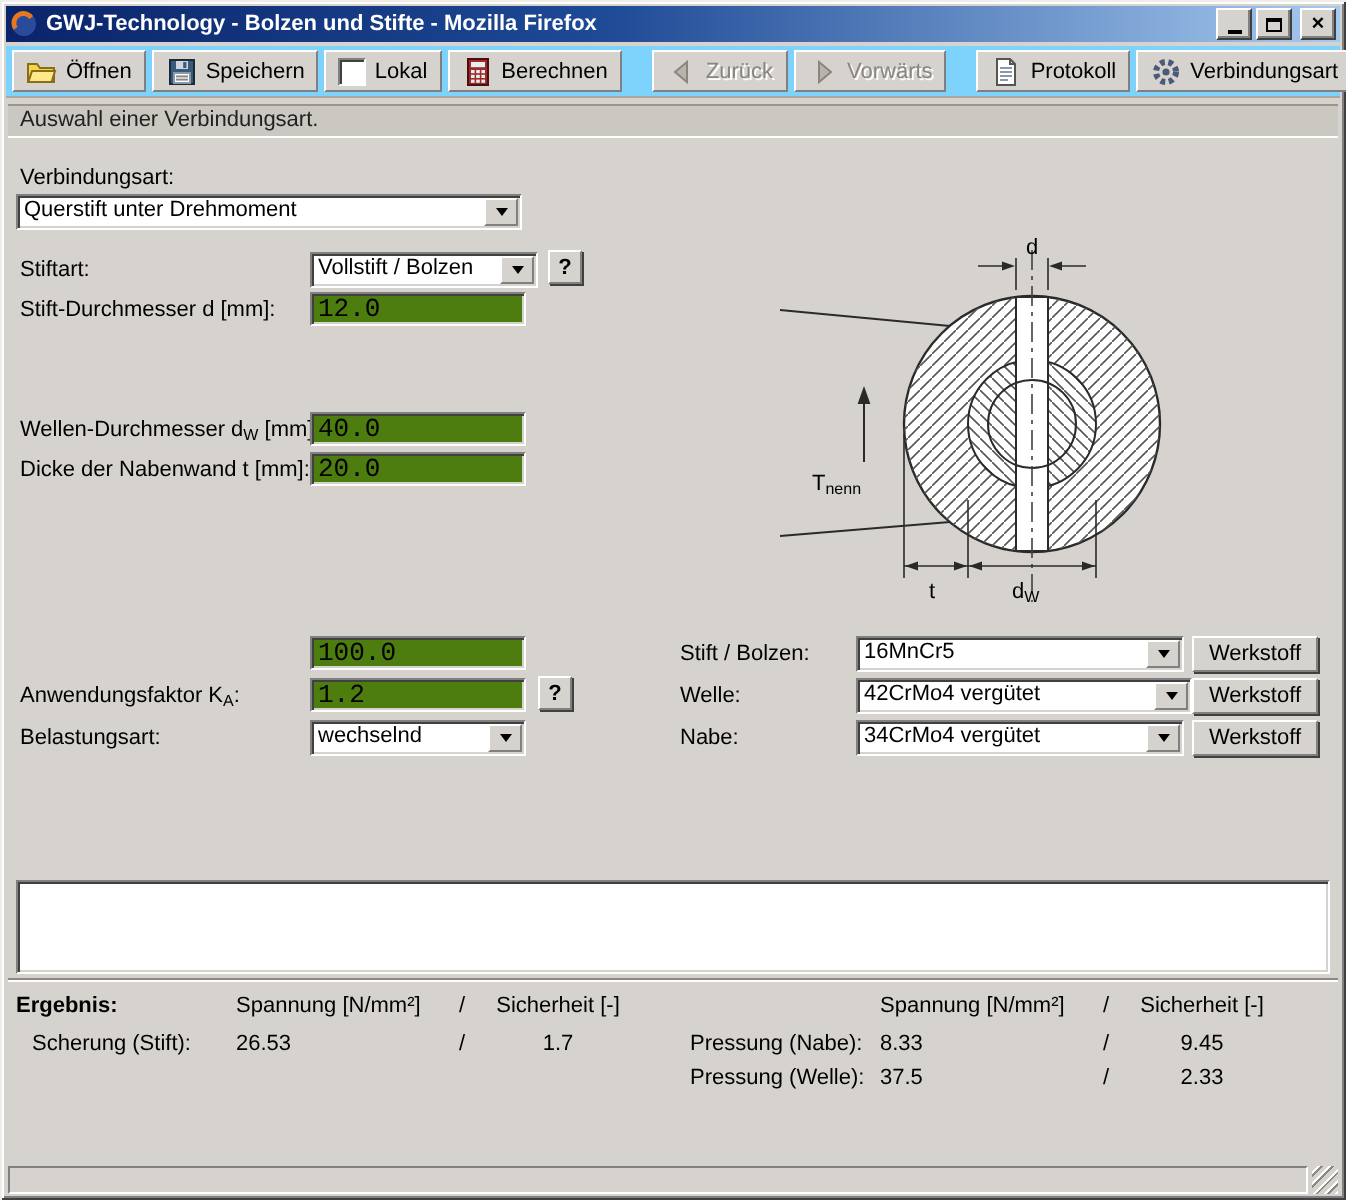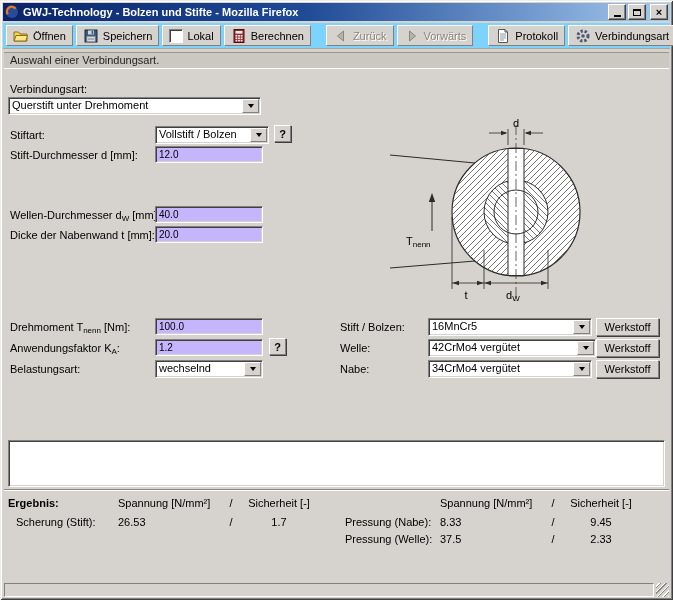--- a/index.html
+++ b/index.html
@@ -30,23 +30,23 @@
   .icon16{width:16px;height:16px;flex:0 0 auto;}
   .checkbox{width:12px;height:12px;background:#fff;border:1px solid;border-color:#808080 #ffffff #ffffff #808080;
     box-shadow:inset 1px 1px 0 #404040;box-sizing:content-box;}
   .sp{margin-left:12px;}
 
   
   .section-header{position:absolute;left:4px;top:52px;right:4px;height:15px;background:#cbc8c1;
     border-top:1px solid #9a968e;border-bottom:1px solid #ffffff;font-size:11px;line-height:14px;padding-left:6px;color:#222;}
 
   
-  .field{position:absolute;height:17px;box-sizing:border-box;background:#c4b5fd;border:1px solid;
+  .field{position:absolute;height:17px;box-sizing:border-box;background:#4d7c0f;border:1px solid;
     border-color:#808080 #ffffff #ffffff #808080;box-shadow:inset 1px 1px 0 #404040, inset -1px -1px 0 #d6d3ce;
-    font-family:Liberation Sans, sans-serif;font-size:10px;padding:0 3px;outline:none;}
+    font-family:Liberation Mono, monospace;font-size:13px;padding:0 3px;outline:none;}
   .combo{position:absolute;height:18px;box-sizing:border-box;background:#fff;border:1px solid;
     border-color:#808080 #ffffff #ffffff #808080;box-shadow:inset 1px 1px 0 #404040, inset -1px -1px 0 #d6d3ce;
     display:flex;align-items:stretch;}
   .combo-text{flex:1;font-size:11px;line-height:15px;padding:0 3px;white-space:nowrap;overflow:hidden;}
   .combo-btn{width:15px;background:#d6d3ce;border:1px solid;border-color:#ffffff #808080 #808080 #ffffff;
     display:flex;align-items:center;justify-content:center;margin:1px;}
   .arrow-down{width:0;height:0;border-left:3px solid transparent;border-right:3px solid transparent;border-top:4px solid #000;}
   .btn{position:absolute;background:#d6d3ce;border:1px solid;border-color:#ffffff #808080 #808080 #ffffff;
     box-shadow:1px 1px 0 #404040;font-size:11px;display:flex;align-items:center;justify-content:center;
     box-sizing:border-box;cursor:default;}
@@ -249,21 +249,20 @@
     </g>
     <text x="78" y="194" font-size="11" text-anchor="middle" fill="#000">t</text>
     <text x="118" y="194" font-size="11" fill="#000"><tspan>d</tspan><tspan font-size="8" dy="2">W</tspan></text>
     <g>
       <line x1="44" y1="126" x2="44" y2="94" stroke="#2a2a2a" stroke-width="1"></line>
       <polygon points="44,88 40.8,97 47.2,97" fill="#2a2a2a"></polygon>
     </g>
     <text x="18" y="140" font-size="11" fill="#000"><tspan>T</tspan><tspan font-size="8" dy="2">nenn</tspan></text>
   </svg>
 
-  <span class="lbl abs" style="left:10px;top:321px"><span>Drehmoment T</span><span class="subs">nenn</span><span> [Nm]:</span></span>
   <input class="field" style="left: 155px; top: 318px; width: 108px;" value="100.0">
 
   <span class="lbl abs" style="left:340px;top:321px">Stift / Bolzen:</span>
   <div class="combo" style="left:428px;top:318px;width:164px">
     <span class="combo-text">16MnCr5</span>
     <span class="combo-btn">
         <span class="arrow-down"></span>
       </span>
   </div>
   <div class="btn werkstoff" style="left:596px;top:318px">

